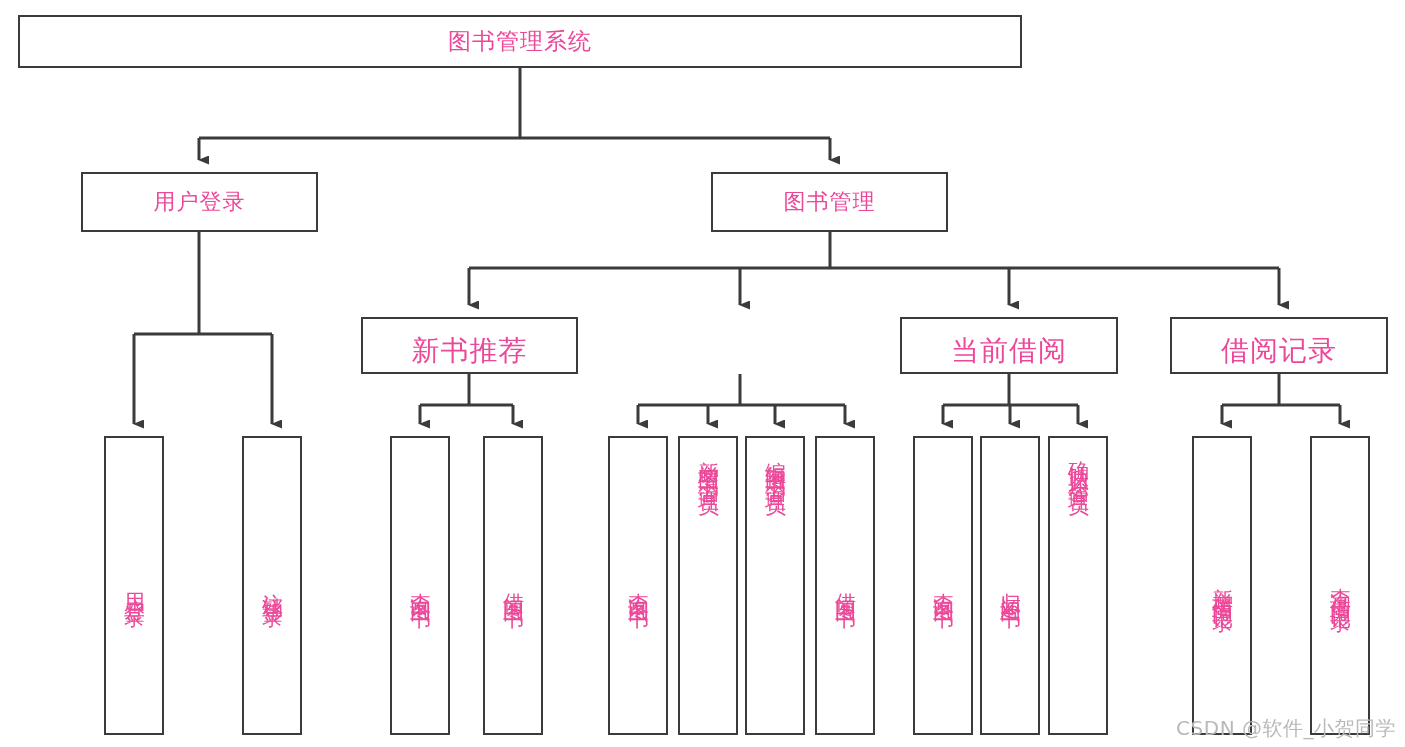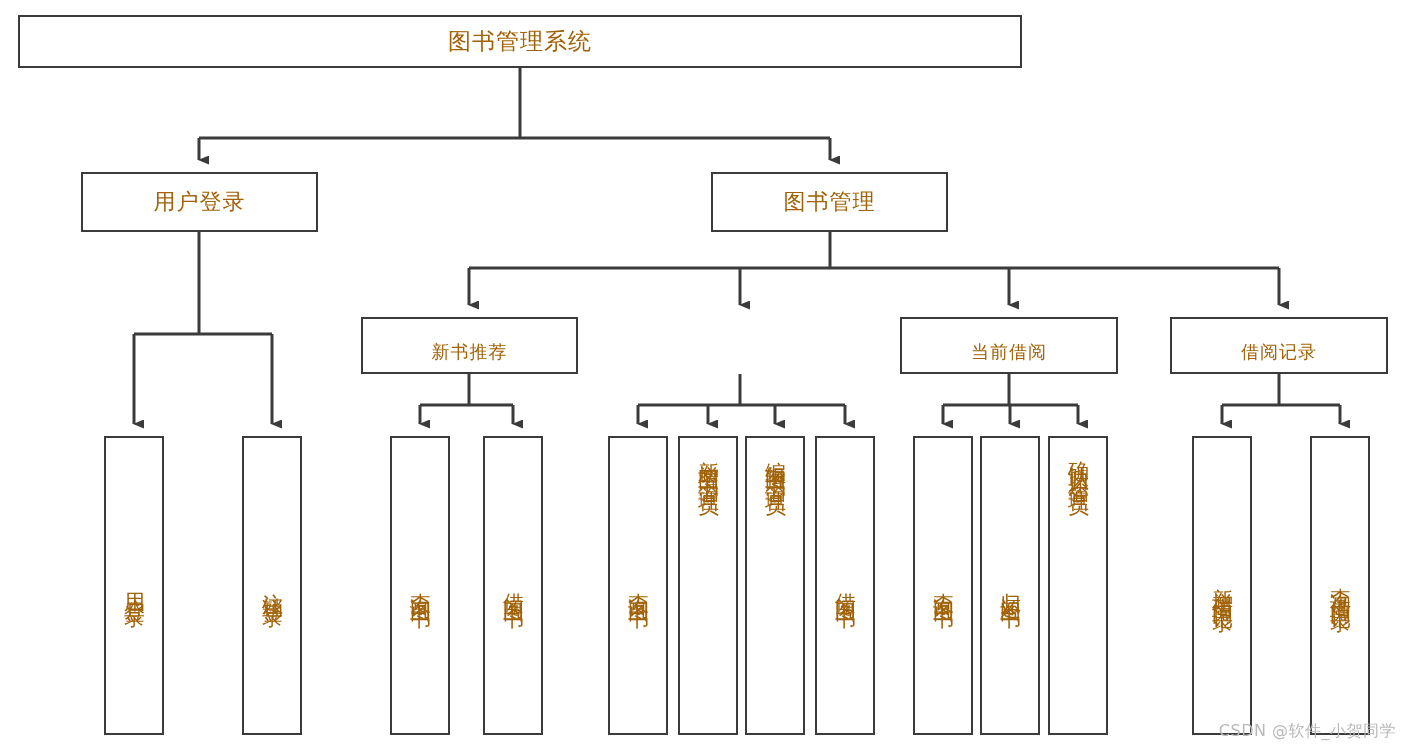--- a/index.html
+++ b/index.html
@@ -38,25 +38,25 @@
     align-items: center;
     justify-content: center;
     color: #1a1a1a;
     z-index: 2;
   }
   .node-label {
     font-size: 22px;
     line-height: 1.1;
     letter-spacing: 1px;
     white-space: nowrap;
-    color: #a16207;
+    color: #ec4899;
   }
   .node.level-0 .node-label { font-size: 23px; }
   .node.level-1 .node-label { font-size: 22px; }
-  .node.level-2 .node-label { font-size: 18px; margin-top: 12px; }
+  .node.level-2 .node-label { font-size: 28px; margin-top: 12px; }
   .node.leaf {
     align-items: flex-start;
     justify-content: center;
     padding-top: 6px;
   }
   .node.leaf .node-label {
     writing-mode: vertical-rl;
     text-orientation: upright;
     font-size: 21px;
     letter-spacing: 5px;
@@ -65,21 +65,21 @@
     text-align: center;
   }
   .node.leaf.center-text {
     align-items: center;
     padding-top: 0;
   }
   #watermark {
     position: absolute;
     right: 9px;
     bottom: 5px;
-    font-size: 16px;
+    font-size: 20px;
     color: #b9b9b9;
     letter-spacing: 0.5px;
     z-index: 5;
     white-space: nowrap;
     font-family: "DejaVu Sans", "Liberation Sans", sans-serif;
     margin-left: 47px;
   }
 </style>
 </head>
 <body>

